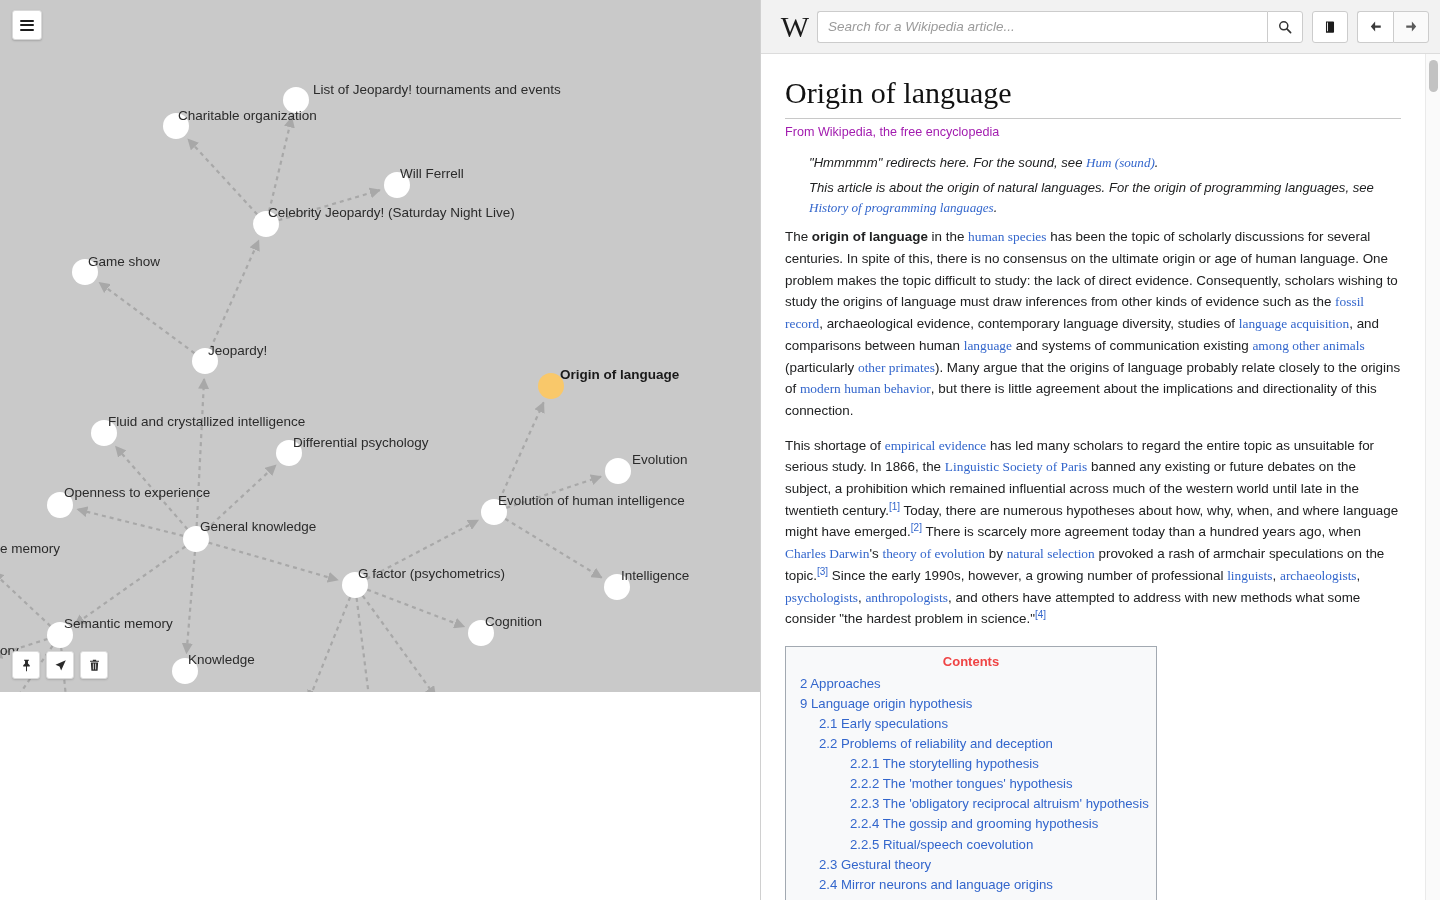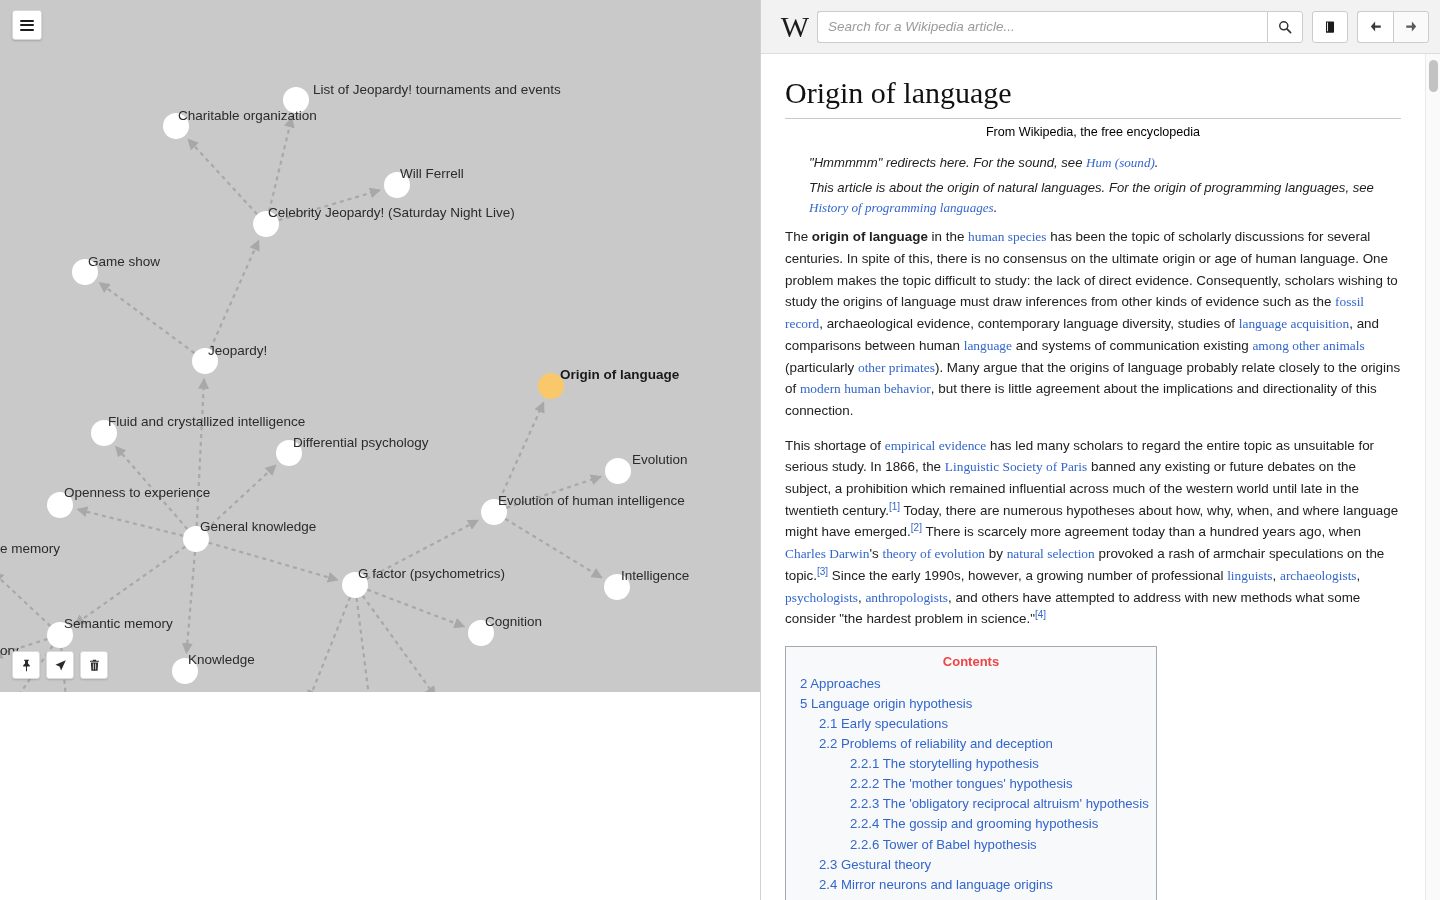--- a/index.html
+++ b/index.html
@@ -159,23 +159,22 @@
     font-size: 30px;
     font-weight: normal;
     color: #111;
     margin: 0 0 6px 0;
     line-height: 1.15;
     border-bottom: 1px solid #c8c8c8;
     padding-bottom: 7px;
   }
   #tagline {
     font-size: 12.6px;
-    color: #000000;
+    color: #a21caf;
     margin: 4px 0 14px 0;
-    text-align: center;
   }
   .hatnote {
     font-style: italic;
     font-size: 13.1px;
     color: #202122;
     margin: 0 0 5px 24px;
     line-height: 1.55;
   }
   p.body-par {
     font-size: 13.4px;
@@ -445,28 +444,28 @@
           </div>
         <div id="paragraphs">
             <p class="body-par">The <b>origin of language</b> in the <a class="wlink">human species</a> has been the topic of scholarly discussions for several centuries. In spite of this, there is no consensus on the ultimate origin or age of human language. One problem makes the topic difficult to study: the lack of direct evidence. Consequently, scholars wishing to study the origins of language must draw inferences from other kinds of evidence such as the <a class="wlink">fossil record</a>, archaeological evidence, contemporary language diversity, studies of <a class="wlink">language acquisition</a>, and comparisons between human <a class="wlink">language</a> and systems of communication existing <a class="wlink">among other animals</a> (particularly <a class="wlink">other primates</a>). Many argue that the origins of language probably relate closely to the origins of <a class="wlink">modern human behavior</a>, but there is little agreement about the implications and directionality of this connection.</p>
             <p class="body-par">This shortage of <a class="wlink">empirical evidence</a> has led many scholars to regard the entire topic as unsuitable for serious study. In 1866, the <a class="wlink">Linguistic Society of Paris</a> banned any existing or future debates on the subject, a prohibition which remained influential across much of the western world until late in the twentieth century.<sup class="ref"><a>[1]</a></sup> Today, there are numerous hypotheses about how, why, when, and where language might have emerged.<sup class="ref"><a>[2]</a></sup> There is scarcely more agreement today than a hundred years ago, when <a class="wlink">Charles Darwin</a>'s <a class="wlink">theory of evolution</a> by <a class="wlink">natural selection</a> provoked a rash of armchair speculations on the topic.<sup class="ref"><a>[3]</a></sup> Since the early 1990s, however, a growing number of professional <a class="wlink">linguists</a>, <a class="wlink">archaeologists</a>, <a class="wlink">psychologists</a>, <a class="wlink">anthropologists</a>, and others have attempted to address with new methods what some consider "the hardest problem in science."<sup class="ref"><a>[4]</a></sup></p>
           </div>
 
         <div id="toc">
           <div id="toc-title">Contents</div>
           <div id="toc-items">
               <div class="toc-item toc-l1">2 Approaches</div>
-              <div class="toc-item toc-l1">5 Language origin hypothesis</div>
+              <div class="toc-item toc-l1">9 Language origin hypothesis</div>
               <div class="toc-item toc-l2">2.1 Early speculations</div>
               <div class="toc-item toc-l2">2.2 Problems of reliability and deception</div>
               <div class="toc-item toc-l3">2.2.1 The storytelling hypothesis</div>
               <div class="toc-item toc-l3">2.2.2 The 'mother tongues' hypothesis</div>
               <div class="toc-item toc-l3">2.2.3 The 'obligatory reciprocal altruism' hypothesis</div>
               <div class="toc-item toc-l3">2.2.4 The gossip and grooming hypothesis</div>
-              <div class="toc-item toc-l3">2.2.6 Tower of Babel hypothesis</div>
+              <div class="toc-item toc-l3">2.2.5 Ritual/speech coevolution</div>
               <div class="toc-item toc-l2">2.3 Gestural theory</div>
               <div class="toc-item toc-l2">2.4 Mirror neurons and language origins</div>
             </div>
         </div>
       </div>
 
       <div id="wiki-scrollbar">
         <div id="wiki-scroll-thumb"></div>
       </div>
     </div>

